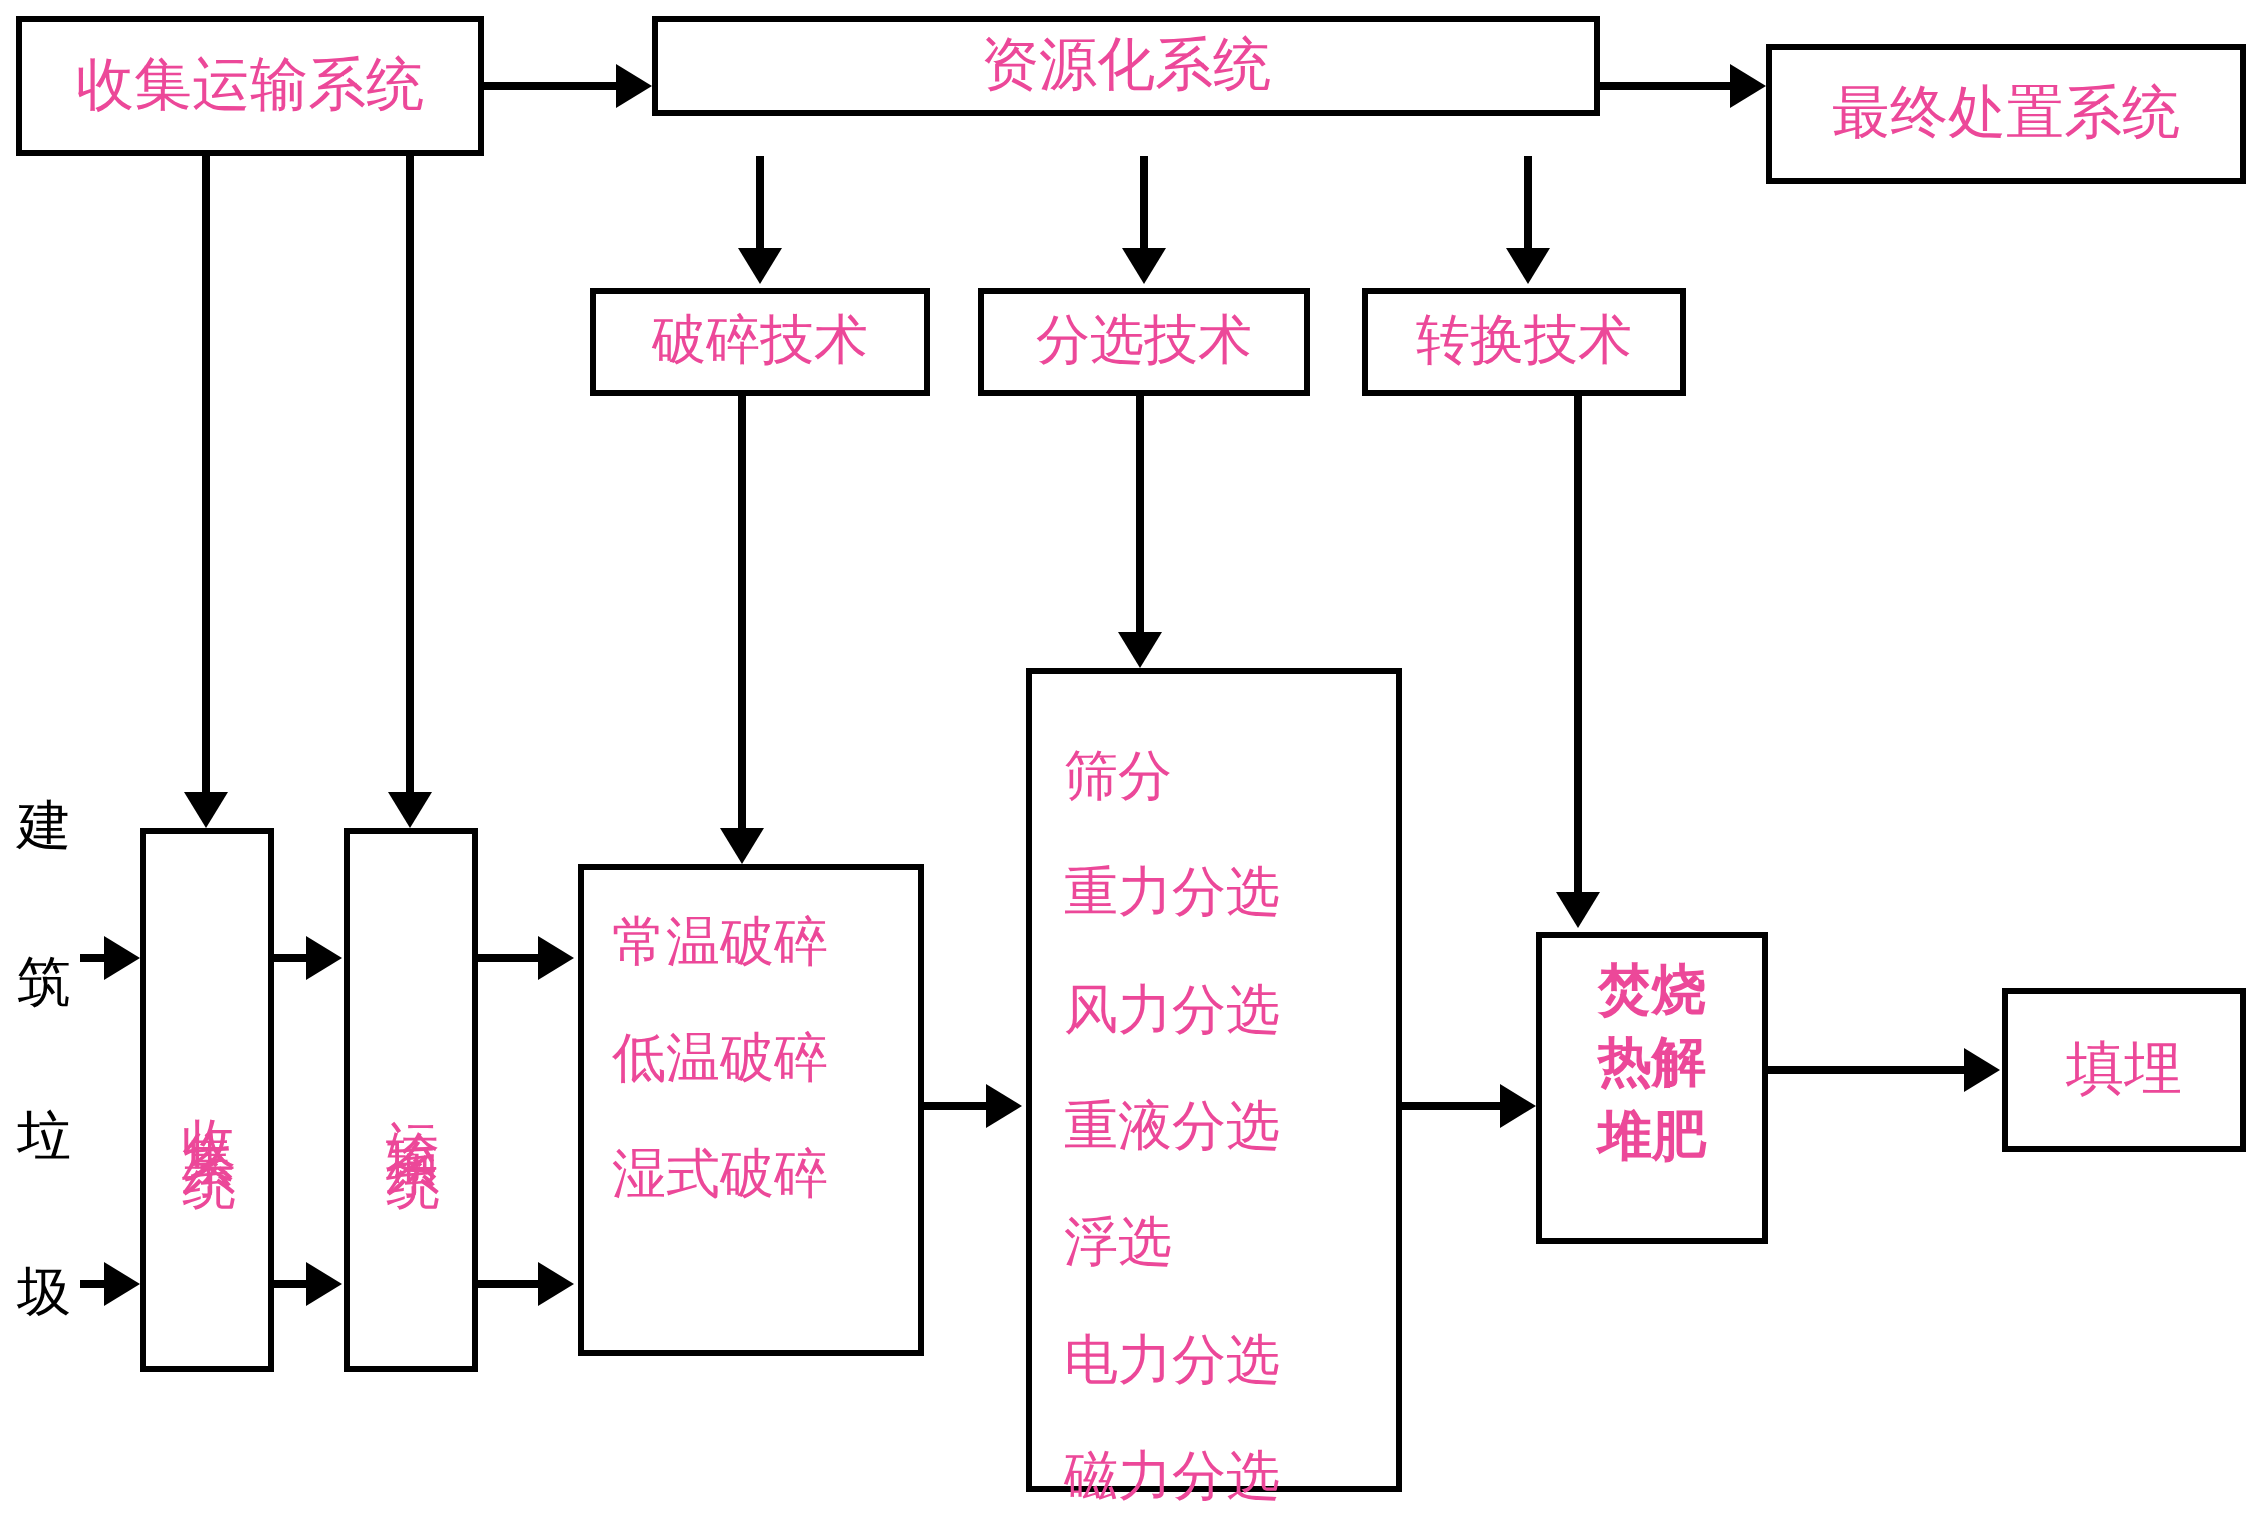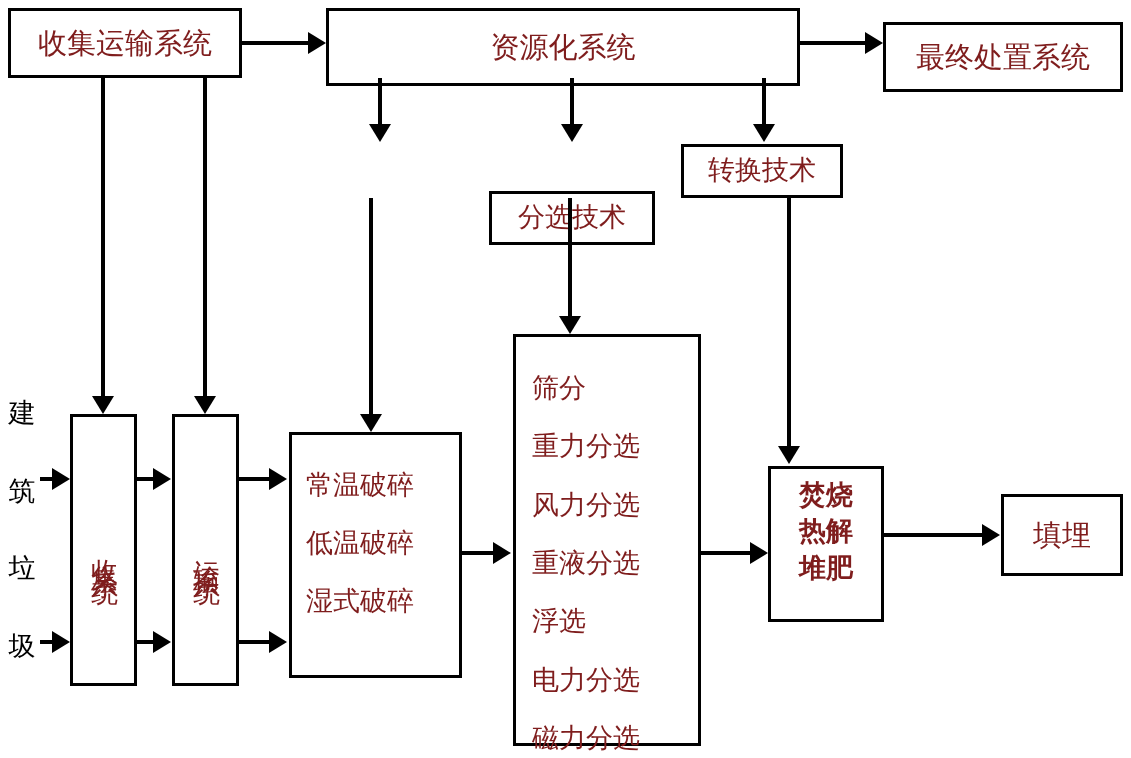--- a/index.html
+++ b/index.html
@@ -20,34 +20,34 @@
   }
   .box {
     position: absolute;
     box-sizing: border-box;
     border: 3px solid #000000;
     background: #ffffff;
     display: flex;
     align-items: center;
     justify-content: center;
     text-align: center;
-    color: #7f1d1d;
+    color: #ec4899;
     line-height: 1.25;
   }
   .box-label {
     display: block;
     white-space: pre;
   }
   
   #box-collection-transport-system { left: 8px;  top: 8px;  width: 234px; height: 70px;  font-size: 29px; }
-  #box-recycling-system            { left: 326px; top: 8px; width: 474px; height: 78px;  font-size: 29px; }
+  #box-recycling-system            { left: 326px; top: 8px; width: 474px; height: 50px;  font-size: 29px; }
   #box-final-disposal-system       { left: 883px; top: 8px; width: 240px; height: 70px;  font-size: 29px; margin-top: 14px; }
   
   #box-crushing-technique   { left: 295px; top: 144px; width: 170px; height: 54px; font-size: 27px; }
-  #box-sorting-technique    { left: 489px; top: 144px; width: 166px; height: 54px; font-size: 27px; margin-top: 47px; }
+  #box-sorting-technique    { left: 489px; top: 144px; width: 166px; height: 54px; font-size: 27px; }
   #box-conversion-technique { left: 681px; top: 144px; width: 162px; height: 54px; font-size: 27px; }
   
   #label-construction-waste {
     position: absolute;
     left: 2px;
     top: 400px;
     width: 40px;
     height: 260px;
     font-size: 27px;
     color: #000;
@@ -68,21 +68,21 @@
   #box-collection-system { left: 70px;  top: 414px; width: 67px; height: 272px; }
   #box-transport-system  { left: 172px; top: 414px; width: 67px; height: 272px; }
   
   #box-crushing-methods {
     left: 289px; top: 432px; width: 173px; height: 246px;
     font-size: 27px;
     align-items: flex-start;
     justify-content: flex-start;
     padding: 20px 0 0 14px;
   }
-  #box-crushing-methods .list-item { display: block; text-align: right; margin-bottom: 24px; margin-top: 14px; }
+  #box-crushing-methods .list-item { display: block; text-align: right; margin-bottom: 24px; }
   
   #box-sorting-methods {
     left: 513px; top: 334px; width: 188px; height: 412px;
     font-size: 27px;
     align-items: flex-start;
     justify-content: flex-start;
     padding: 12px 0 0 16px;
   }
   #box-sorting-methods .list-item { display: block; text-align: left; line-height: 1.42; margin-top: 20px; }
   
@@ -129,20 +129,23 @@
   </div>
 
   <div class="box" id="box-recycling-system">
     <span class="box-label">资源化系统</span>
   </div>
 
   <div class="box" id="box-final-disposal-system">
     <span class="box-label">最终处置系统</span>
   </div>
 
+  <div class="box" id="box-crushing-technique">
+    <span class="box-label">破碎技术</span>
+  </div>
 
   <div class="box" id="box-sorting-technique">
     <span class="box-label">分选技术</span>
   </div>
 
   <div class="box" id="box-conversion-technique">
     <span class="box-label">转换技术</span>
   </div>
 
   <div id="label-construction-waste">

